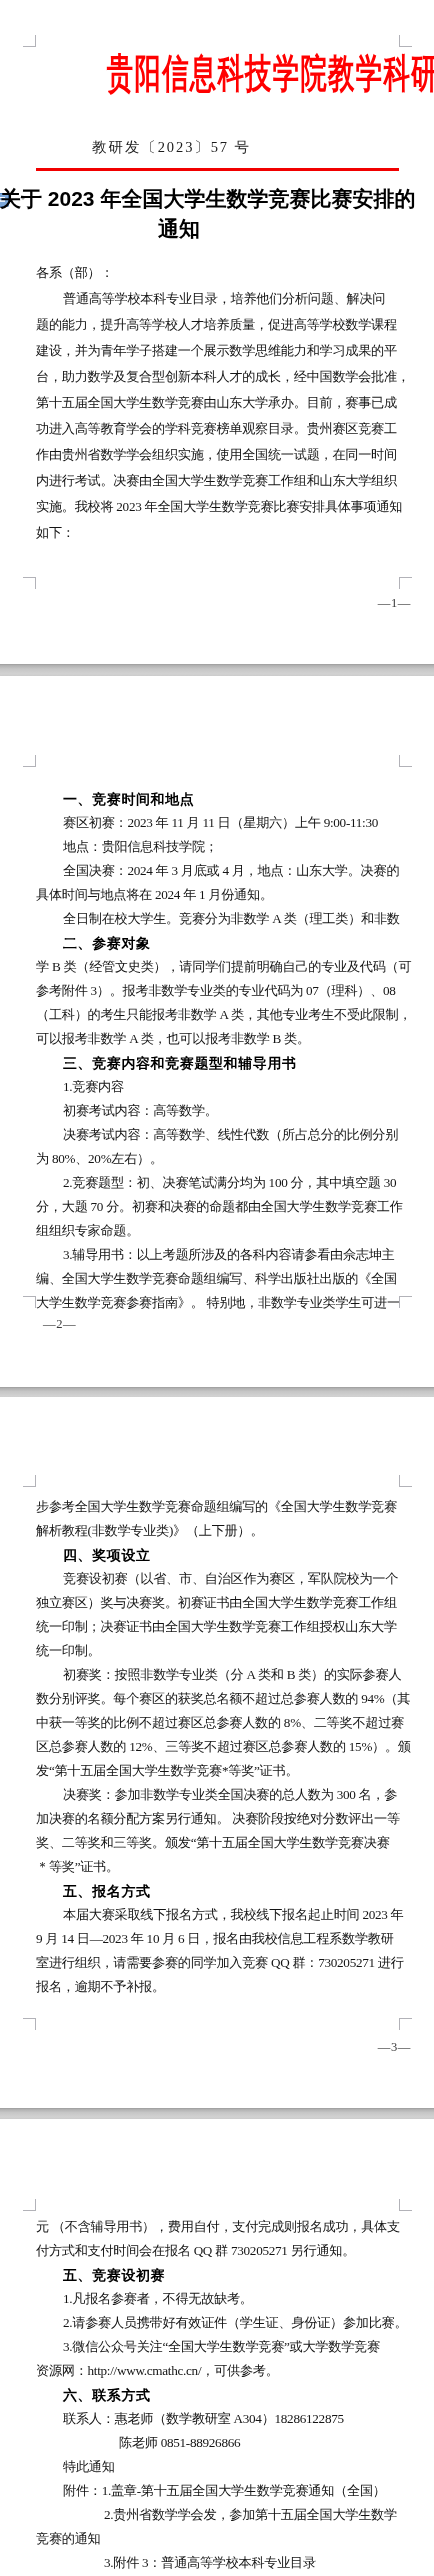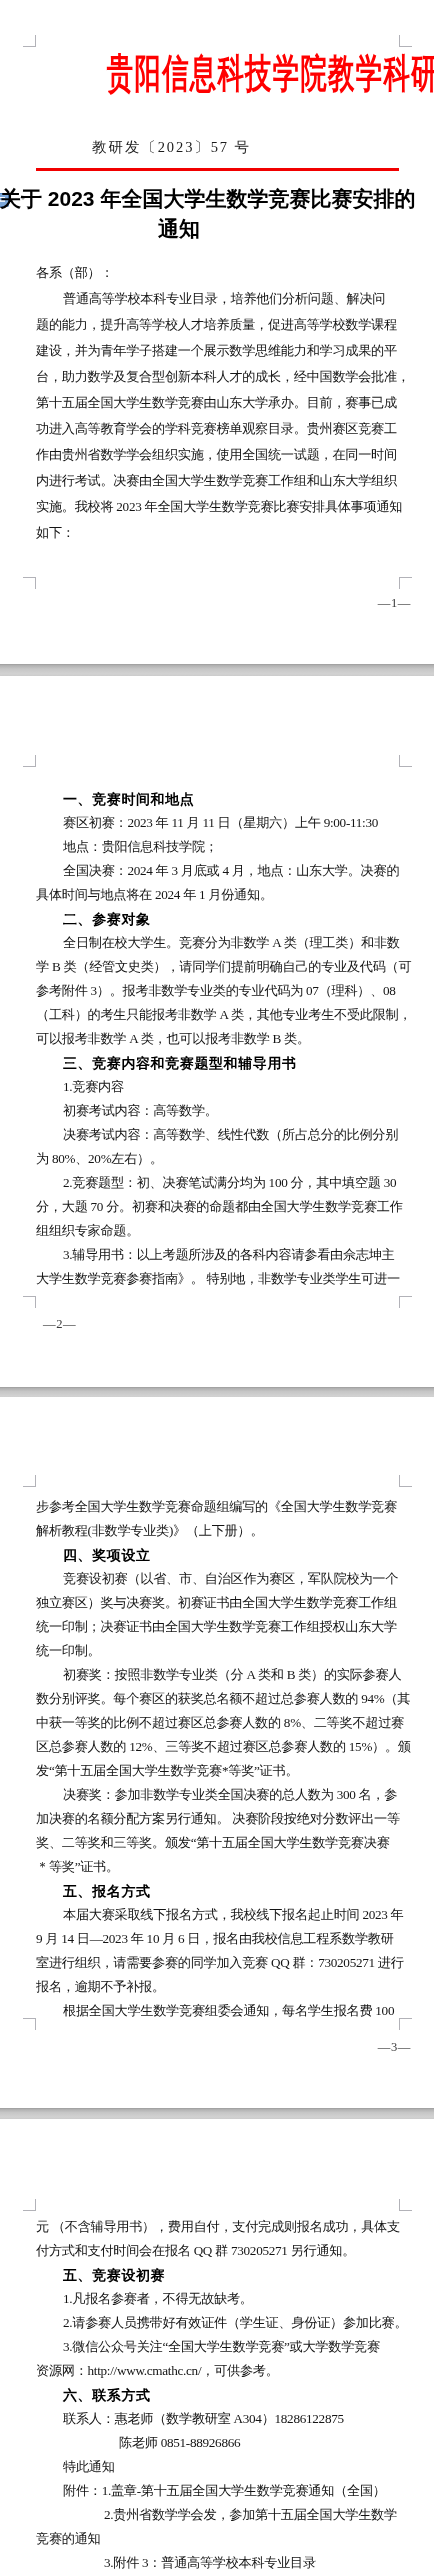--- a/index.html
+++ b/index.html
@@ -126,35 +126,36 @@
 <div class="page" id="page-2">
   <div class="mk tl" style="top:79px;"></div>
   <div class="mk tr" style="top:79px;"></div>
 
   <div class="flow lh38" id="flow-2">
       <div class="line h">一、竞赛时间和地点</div>
       <div class="line p">赛区初赛：2023 年 11 月 11 日（星期六）上午 9:00-11:30</div>
       <div class="line p">地点：贵阳信息科技学院；</div>
       <div class="line p">全国决赛：2024 年 3 月底或 4 月，地点：山东大学。决赛的</div>
       <div class="line c">具体时间与地点将在 2024 年 1 月份通知。</div>
+      <div class="line p">全日制在校大学生。竞赛分为非数学 A 类（理工类）和非数</div>
       <div class="line h">二、参赛对象</div>
-      <div class="line p">全日制在校大学生。竞赛分为非数学 A 类（理工类）和非数</div>
       <div class="line c">学 B 类（经管文史类），请同学们提前明确自己的专业及代码（可</div>
       <div class="line c">参考附件 3）。报考非数学专业类的专业代码为 07（理科）、08</div>
       <div class="line c">（工科）的考生只能报考非数学 A 类，其他专业考生不受此限制，</div>
       <div class="line c">可以报考非数学 A 类，也可以报考非数学 B 类。</div>
       <div class="line h">三、竞赛内容和竞赛题型和辅导用书</div>
       <div class="line p">1.竞赛内容</div>
       <div class="line p">初赛考试内容：高等数学。</div>
       <div class="line p">决赛考试内容：高等数学、线性代数（所占总分的比例分别</div>
       <div class="line c">为 80%、20%左右）。</div>
       <div class="line p">2.竞赛题型：初、决赛笔试满分均为 100 分，其中填空题 30</div>
       <div class="line c">分，大题 70 分。初赛和决赛的命题都由全国大学生数学竞赛工作</div>
       <div class="line c">组组织专家命题。</div>
       <div class="line p">3.辅导用书：以上考题所涉及的各科内容请参看由佘志坤主</div>
+      <div class="line c">编、全国大学生数学竞赛命题组编写、科学出版社出版的《全国</div>
       <div class="line c">大学生数学竞赛参赛指南》。 特别地，非数学专业类学生可进一</div>
     </div>
 
   <div class="mk bl" style="top:620px;"></div>
   <div class="mk br" style="top:620px;"></div>
 </div>
 <div class="page-num" id="pn-2">—2—</div>
 
 <div class="page-sep" id="sep-2"></div>
 
@@ -177,21 +178,20 @@
       <div class="line c">发“第十五届全国大学生数学竞赛*等奖”证书。</div>
       <div class="line p">决赛奖：参加非数学专业类全国决赛的总人数为 300 名，参</div>
       <div class="line c">加决赛的名额分配方案另行通知。 决赛阶段按绝对分数评出一等</div>
       <div class="line c">奖、二等奖和三等奖。颁发“第十五届全国大学生数学竞赛决赛</div>
       <div class="line c">＊等奖”证书。</div>
       <div class="line h">五、报名方式</div>
       <div class="line p">本届大赛采取线下报名方式，我校线下报名起止时间 2023 年</div>
       <div class="line c">9 月 14 日—2023 年 10 月 6 日，报名由我校信息工程系数学教研</div>
       <div class="line c">室进行组织，请需要参赛的同学加入竞赛 QQ 群：730205271 进行</div>
       <div class="line c">报名，逾期不予补报。</div>
-      <div class="line p">根据全国大学生数学竞赛组委会通知，每名学生报名费 100</div>
     </div>
 
   <div class="mk bl" style="top:621px;"></div>
   <div class="mk br" style="top:621px;"></div>
 </div>
 <div class="page-num" id="pn-3">—3—</div>
 
 <div class="page-sep" id="sep-3"></div>
 
 <div class="page" id="page-4">

